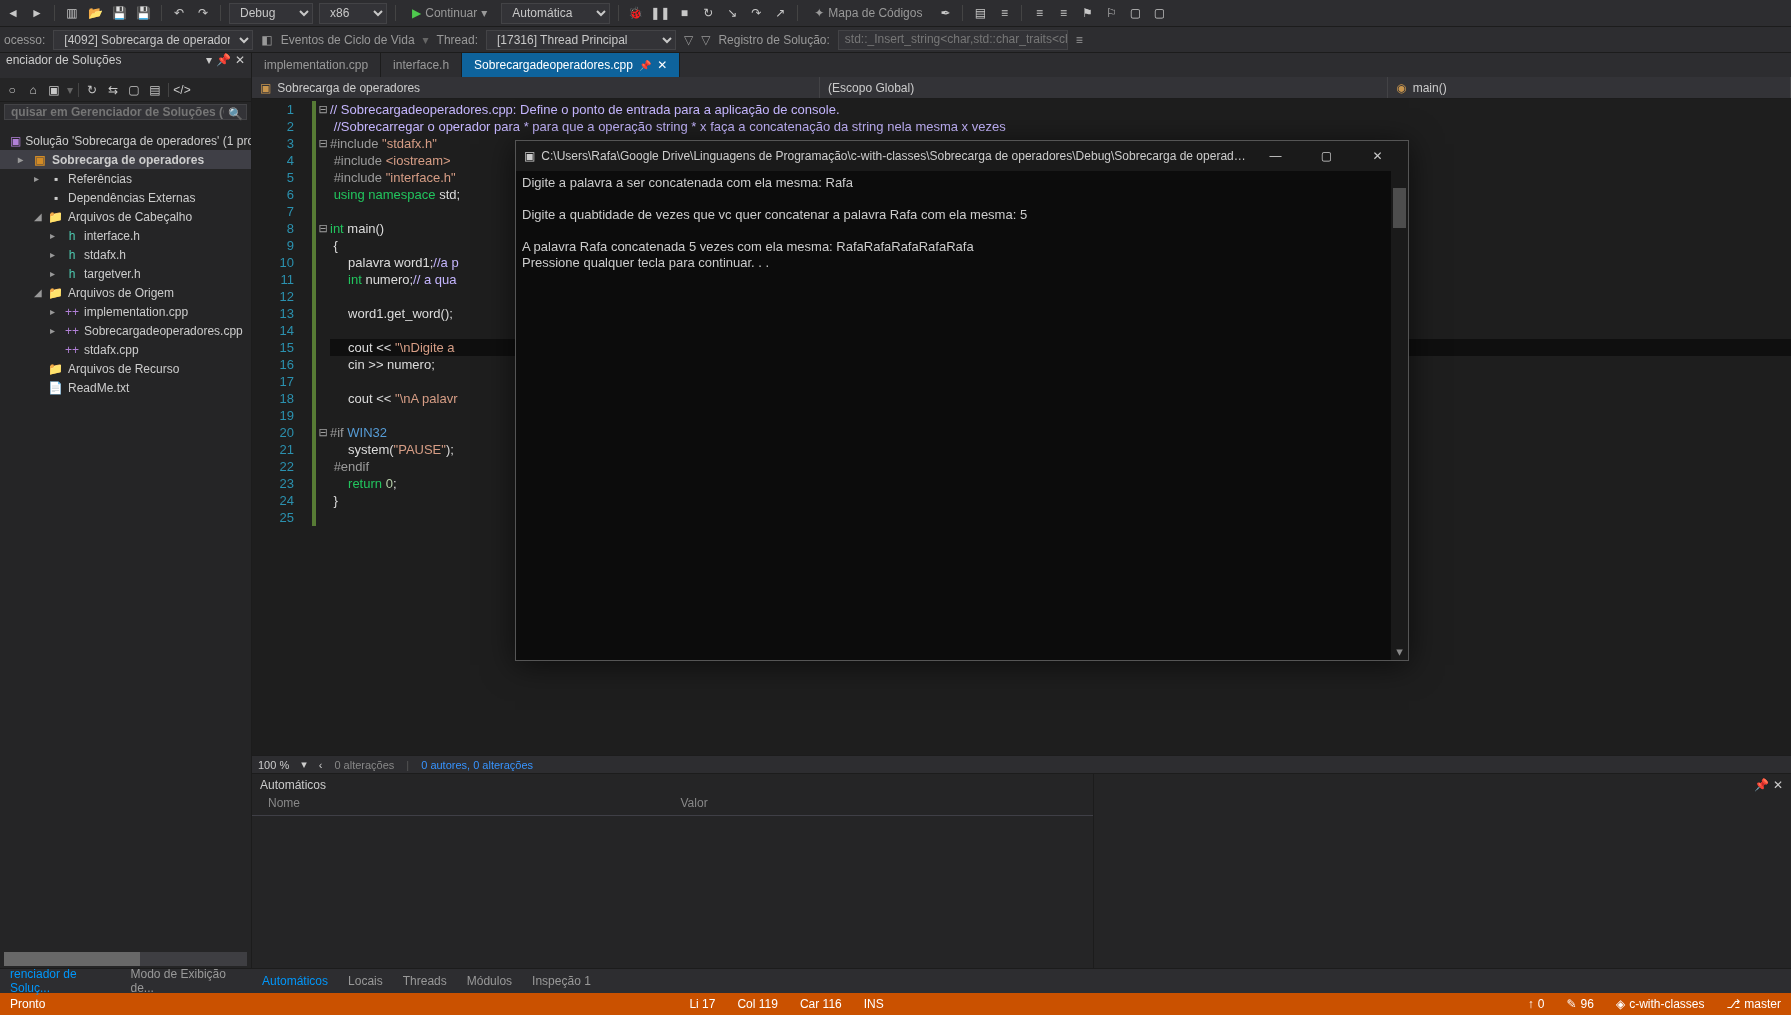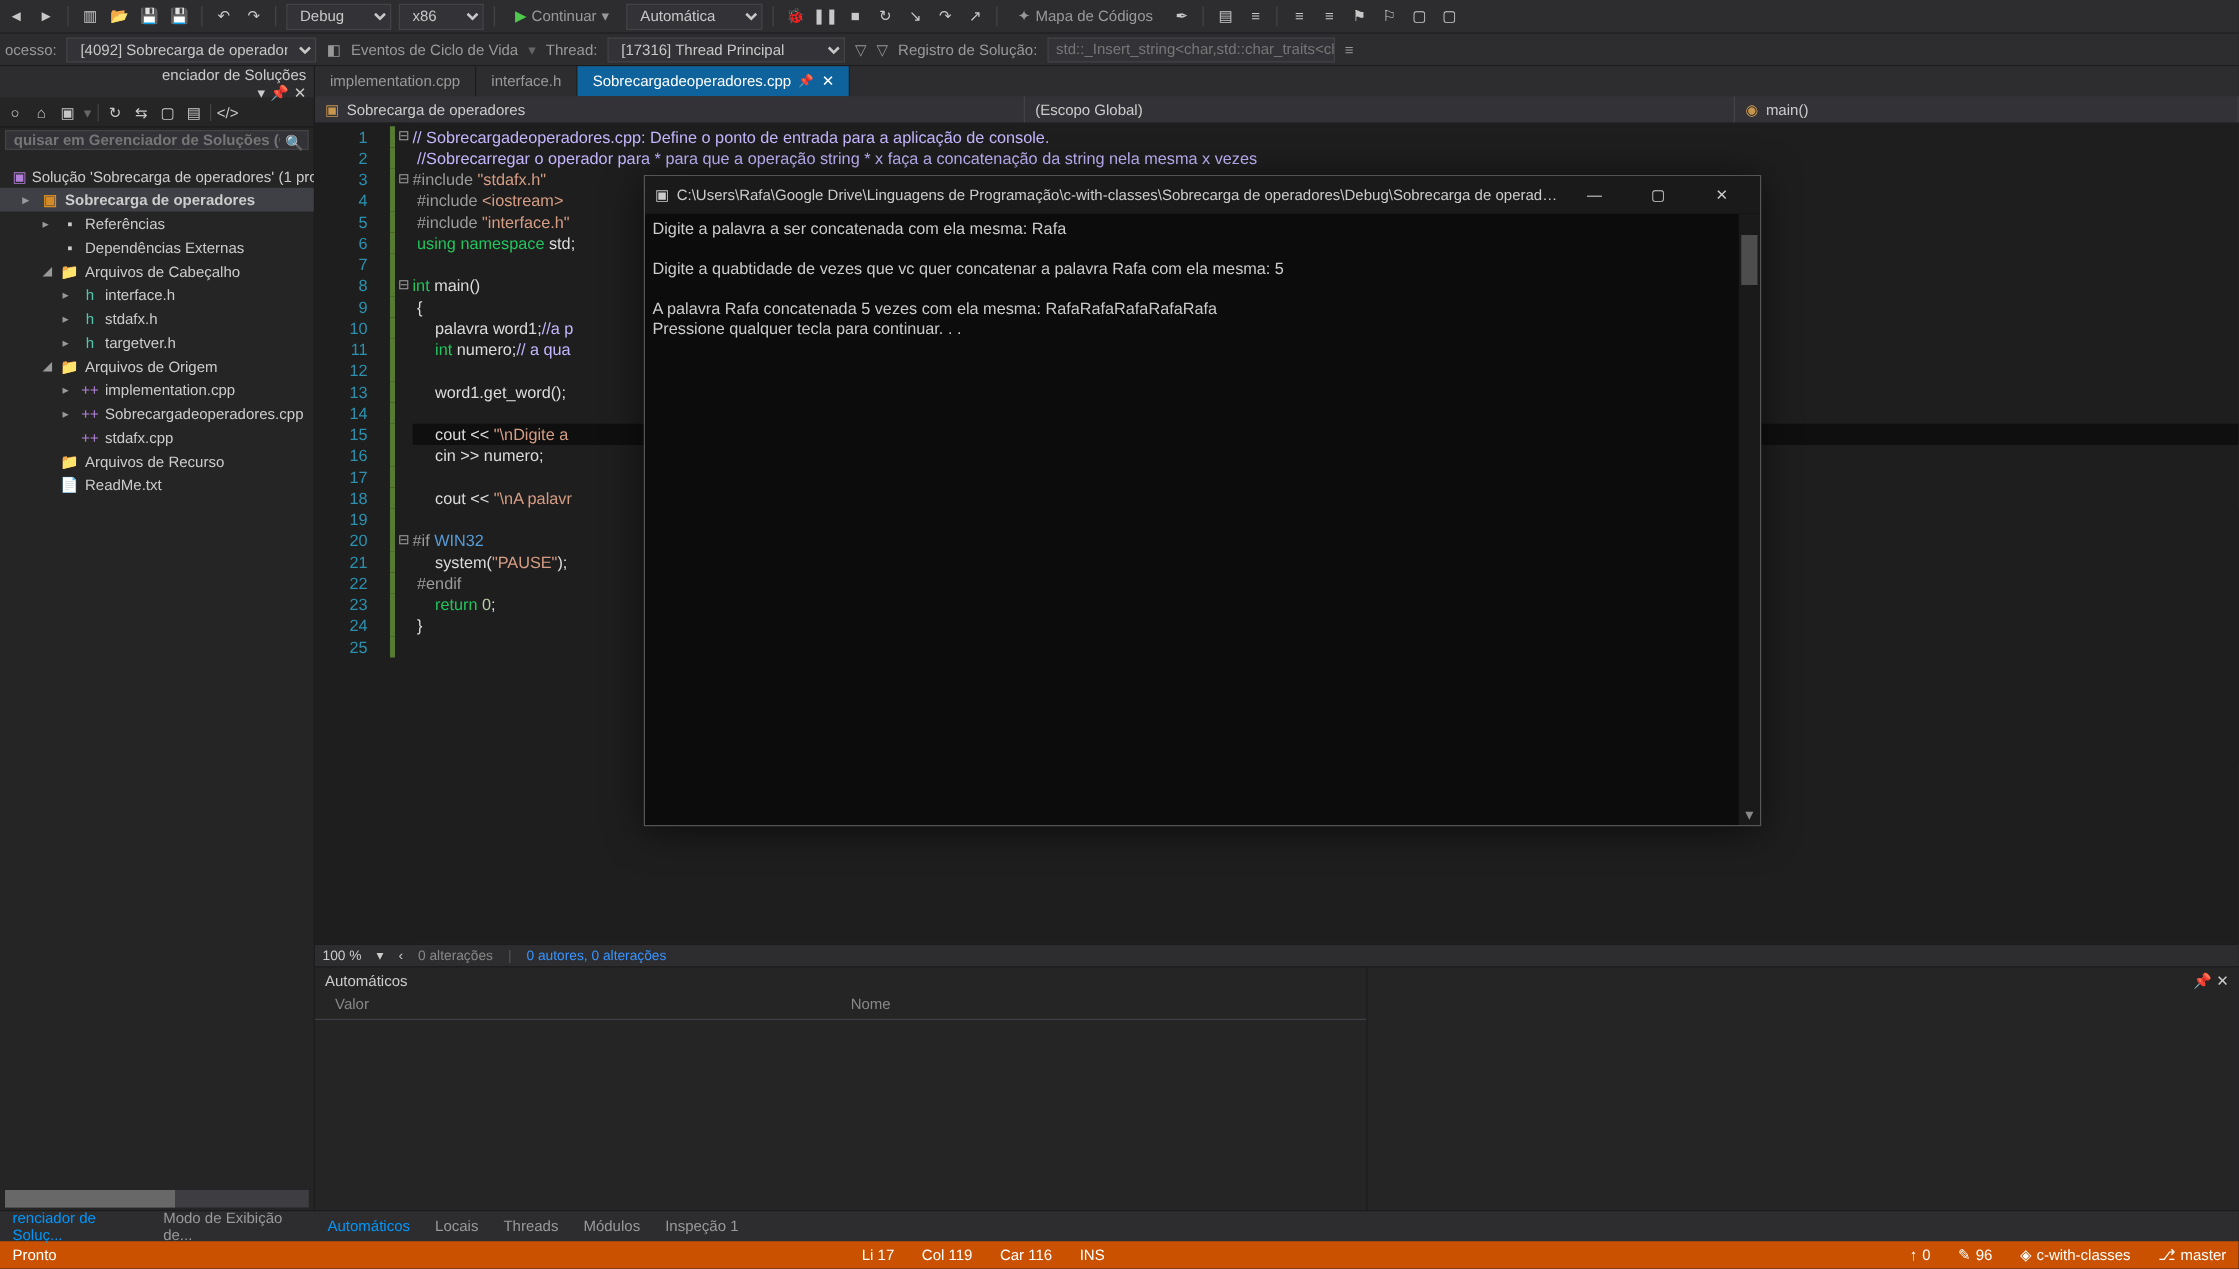--- a/index.html
+++ b/index.html
@@ -14,21 +14,21 @@
 .toolbar1 .green-play { color: #4ec94e; }
 
 
 .toolbar2 { height: 26px; background: #2d2d30; display: flex; align-items: center; padding: 0 4px; gap: 8px; border-bottom: 1px solid #1c1c1c; color: #999; }
 .toolbar2 select { background: #333337; border: 1px solid #434346; color: #c8c8c8; padding: 1px 6px; font-size: 12px; height: 20px; }
 .toolbar2 .filter-box { background: #333337; border: 1px solid #434346; color: #777; padding: 1px 6px; height: 20px; width: 230px; overflow: hidden; white-space: nowrap; }
 
 
 .main-row { display: flex; height: calc(100% - 27px - 26px - 25px - 22px); }
 .sidebar { width: 252px; background: #252526; display: flex; flex-direction: column; border-right: 1px solid #1c1c1c; }
-.sidebar-header { height: 25px; background: #2d2d30; display: flex; align-items: flex-end; padding: 0 6px; color: #ccc; justify-content: space-between; flex-direction: column; }
+.sidebar-header { height: 25px; background: #2d2d30; display: flex; align-items: flex-start; padding: 0 6px; color: #ccc; justify-content: space-between; }
 .sidebar-header .icons { display: flex; gap: 4px; }
 .sidebar-toolbar { height: 24px; display: flex; align-items: center; padding: 0 4px; gap: 5px; border-bottom: 1px solid #1c1c1c; }
 .sidebar-toolbar .ico { width: 16px; height: 16px; color: #c8c8c8; display: inline-flex; align-items: center; justify-content: center; }
 .sidebar-search { height: 25px; padding: 2px 4px; display: flex; }
 .sidebar-search input { background: #333337; border: 1px solid #434346; color: #ccc; width: 100%; padding: 0 22px 0 6px; font-size: 12px; font-weight: bold; }
 .sidebar-search-wrap { position: relative; width: 100%; }
 .sidebar-search-wrap .mag { position: absolute; right: 4px; top: 3px; color: #aaa; }
 
 .tree { padding: 4px 0; overflow: auto; flex: 1; }
 .tree-node { display: flex; align-items: center; height: 19px; padding-left: 6px; gap: 4px; white-space: nowrap; cursor: pointer; }
@@ -397,22 +397,22 @@
       <span style="color:#555">|</span>
       <span class="lnk">0 autores, 0 alterações</span>
     </div>
 
     <div class="bottom-panels">
       <div class="panel-left">
         <div class="panel-header">
           <span>Automáticos</span>
         </div>
         <div class="panel-cols">
+          <div class="col">Nome</div>
           <div class="col">Valor</div>
-          <div class="col">Nome</div>
         </div>
         <div class="panel-body"></div>
       </div>
       <div class="panel-right">
         <div class="panel-header">
           <span></span>
           <span class="icons"><span>📌</span> <span>✕</span></span>
         </div>
         <div class="panel-body"></div>
       </div>

